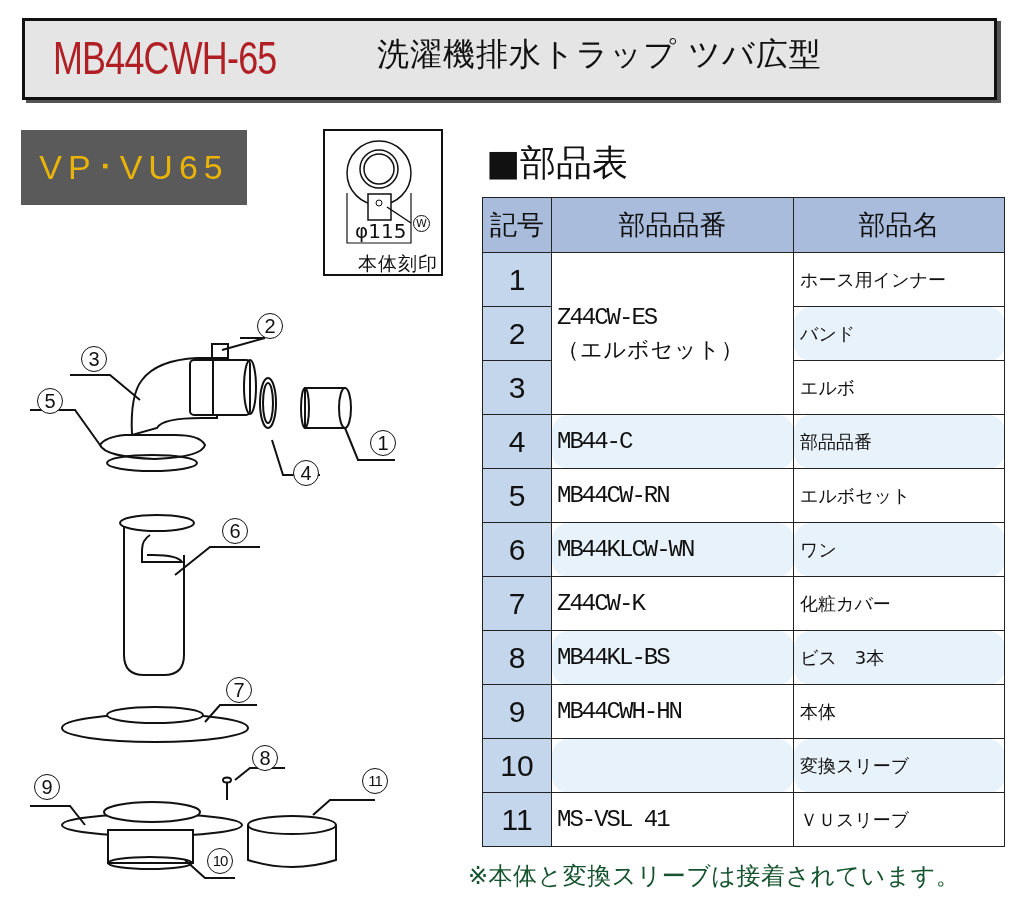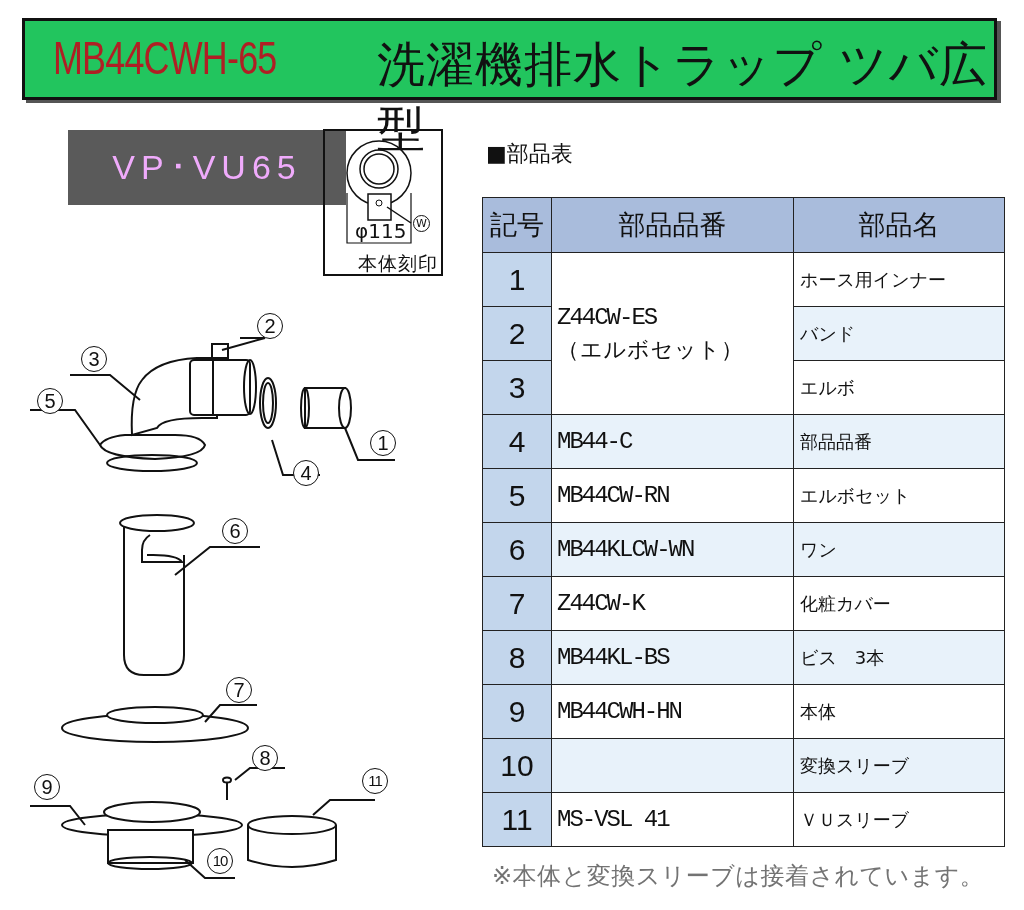--- a/index.html
+++ b/index.html
@@ -1,43 +1,43 @@
 <!DOCTYPE html>
 <html><head>
 <meta charset="utf-8">
 <style>
   html, body { margin: 0; padding: 0; background: #ffffff; }
   body { width: 1024px; height: 910px; position: relative; overflow: hidden;
          font-family: "DejaVu Sans", sans-serif; color: #111; }
   .title-box { position: absolute; left: 22px; top: 18px; width: 975px; height: 82px;
-               border: 3px solid #111; box-shadow: 4px 3px 0 #555; box-sizing: border-box; background: #22c55e; }
+               border: 3px solid #111; box-shadow: 4px 3px 0 #555; box-sizing: border-box; background: #e5e5e5; }
   .model-code { position: absolute; left: 28px; top: 10px; font-family: "Liberation Sans Narrow", "Liberation Sans", sans-serif;
                 font-size: 46px; color: #b01f24; letter-spacing: -1px; transform: scaleX(0.78); transform-origin: left center; }
-  .product-name { position: absolute; left: 352px; top: 12px; font-size: 48px; color: #111; letter-spacing: 1px; }
-  .pipe-badge { position: absolute; left: 21px; top: 130px; width: 278px; height: 75px; background: #5a5a5a;
-                color: #f0abfc; font-family: "Liberation Sans", sans-serif; font-size: 34px; letter-spacing: 6px;
-                display: flex; align-items: center; justify-content: center; margin-left: 47px; }
+  .product-name { position: absolute; left: 352px; top: 12px; font-size: 32px; color: #111; letter-spacing: 1px; }
+  .pipe-badge { position: absolute; left: 21px; top: 130px; width: 226px; height: 75px; background: #5a5a5a;
+                color: #eab308; font-family: "Liberation Sans", sans-serif; font-size: 34px; letter-spacing: 6px;
+                display: flex; align-items: center; justify-content: center; }
   .stamp-box { position: absolute; left: 323px; top: 129px; width: 120px; height: 147px; border: 2px solid #111; box-sizing: border-box; }
   .stamp-box svg { position: absolute; left: 0; top: 0; }
   .stamp-dia { position: absolute; left: 30px; top: 88px; font-size: 20px; }
   .stamp-label { position: absolute; left: 6px; top: 120px; font-size: 19px; letter-spacing: 1px; margin-left: 27px; }
   .stamp-w { position: absolute; left: 88px; top: 84px; font-size: 11px; width: 15px; height: 15px; border: 1px solid #111;
              border-radius: 50%; text-align: center; line-height: 15px; }
-  .parts-heading { position: absolute; left: 486px; top: 139px; font-size: 22px; }
+  .parts-heading { position: absolute; left: 486px; top: 139px; font-size: 36px; }
   table.parts { position: absolute; left: 482px; top: 197px; border-collapse: collapse; }
   table.parts th, table.parts td { border: 1.5px solid #222; padding: 0; height: 53px; }
   table.parts th { background: #a9bcdc; font-weight: normal; font-size: 27px; height: 54px; }
   table.parts td.num { background: #c3d6ec; width: 68px; text-align: center; font-size: 30px; font-family: "Liberation Sans", sans-serif; }
   table.parts td.code { width: 236px; font-family: "Liberation Mono", monospace; font-size: 24px; padding-left: 5px;
                         letter-spacing: -2px; margin-left: 12px; }
   table.parts td.name { width: 204px; font-size: 18px; padding-left: 6px; }
-  table.parts tr.alt td.code, table.parts tr.alt td.name { background: #e8f2fa; }
+  table.parts tr.alt td.code, table.parts tr.alt td.name { background: #e8f2fa; border-radius: 17px; }
   td.code-merged { vertical-align: middle; background: #fff !important; line-height: 1.35; }
   .code-sub { font-family: "DejaVu Sans", sans-serif; font-size: 22px; letter-spacing: 1px; }
-  .note { position: absolute; left: 492px; top: 860px; color: #737373; font-size: 24px; letter-spacing: 0.5px; }
+  .note { position: absolute; left: 468px; top: 860px; color: #14532d; font-size: 24px; letter-spacing: 0.5px; }
   .diagram { position: absolute; left: 0; top: 290px; width: 470px; height: 620px; }
   .callout { position: absolute; font-size: 20px; width: 24px; height: 24px; border: 1.5px solid #111;
              border-radius: 50%; text-align: center; line-height: 24px; font-family: "Liberation Sans", sans-serif; background: #fff; }
   .callout.two { font-size: 15px; letter-spacing: -1px; }
 </style>
 </head>
 <body>
 
 <div class="title-box">
   <div class="model-code">MB44CWH-65</div>

